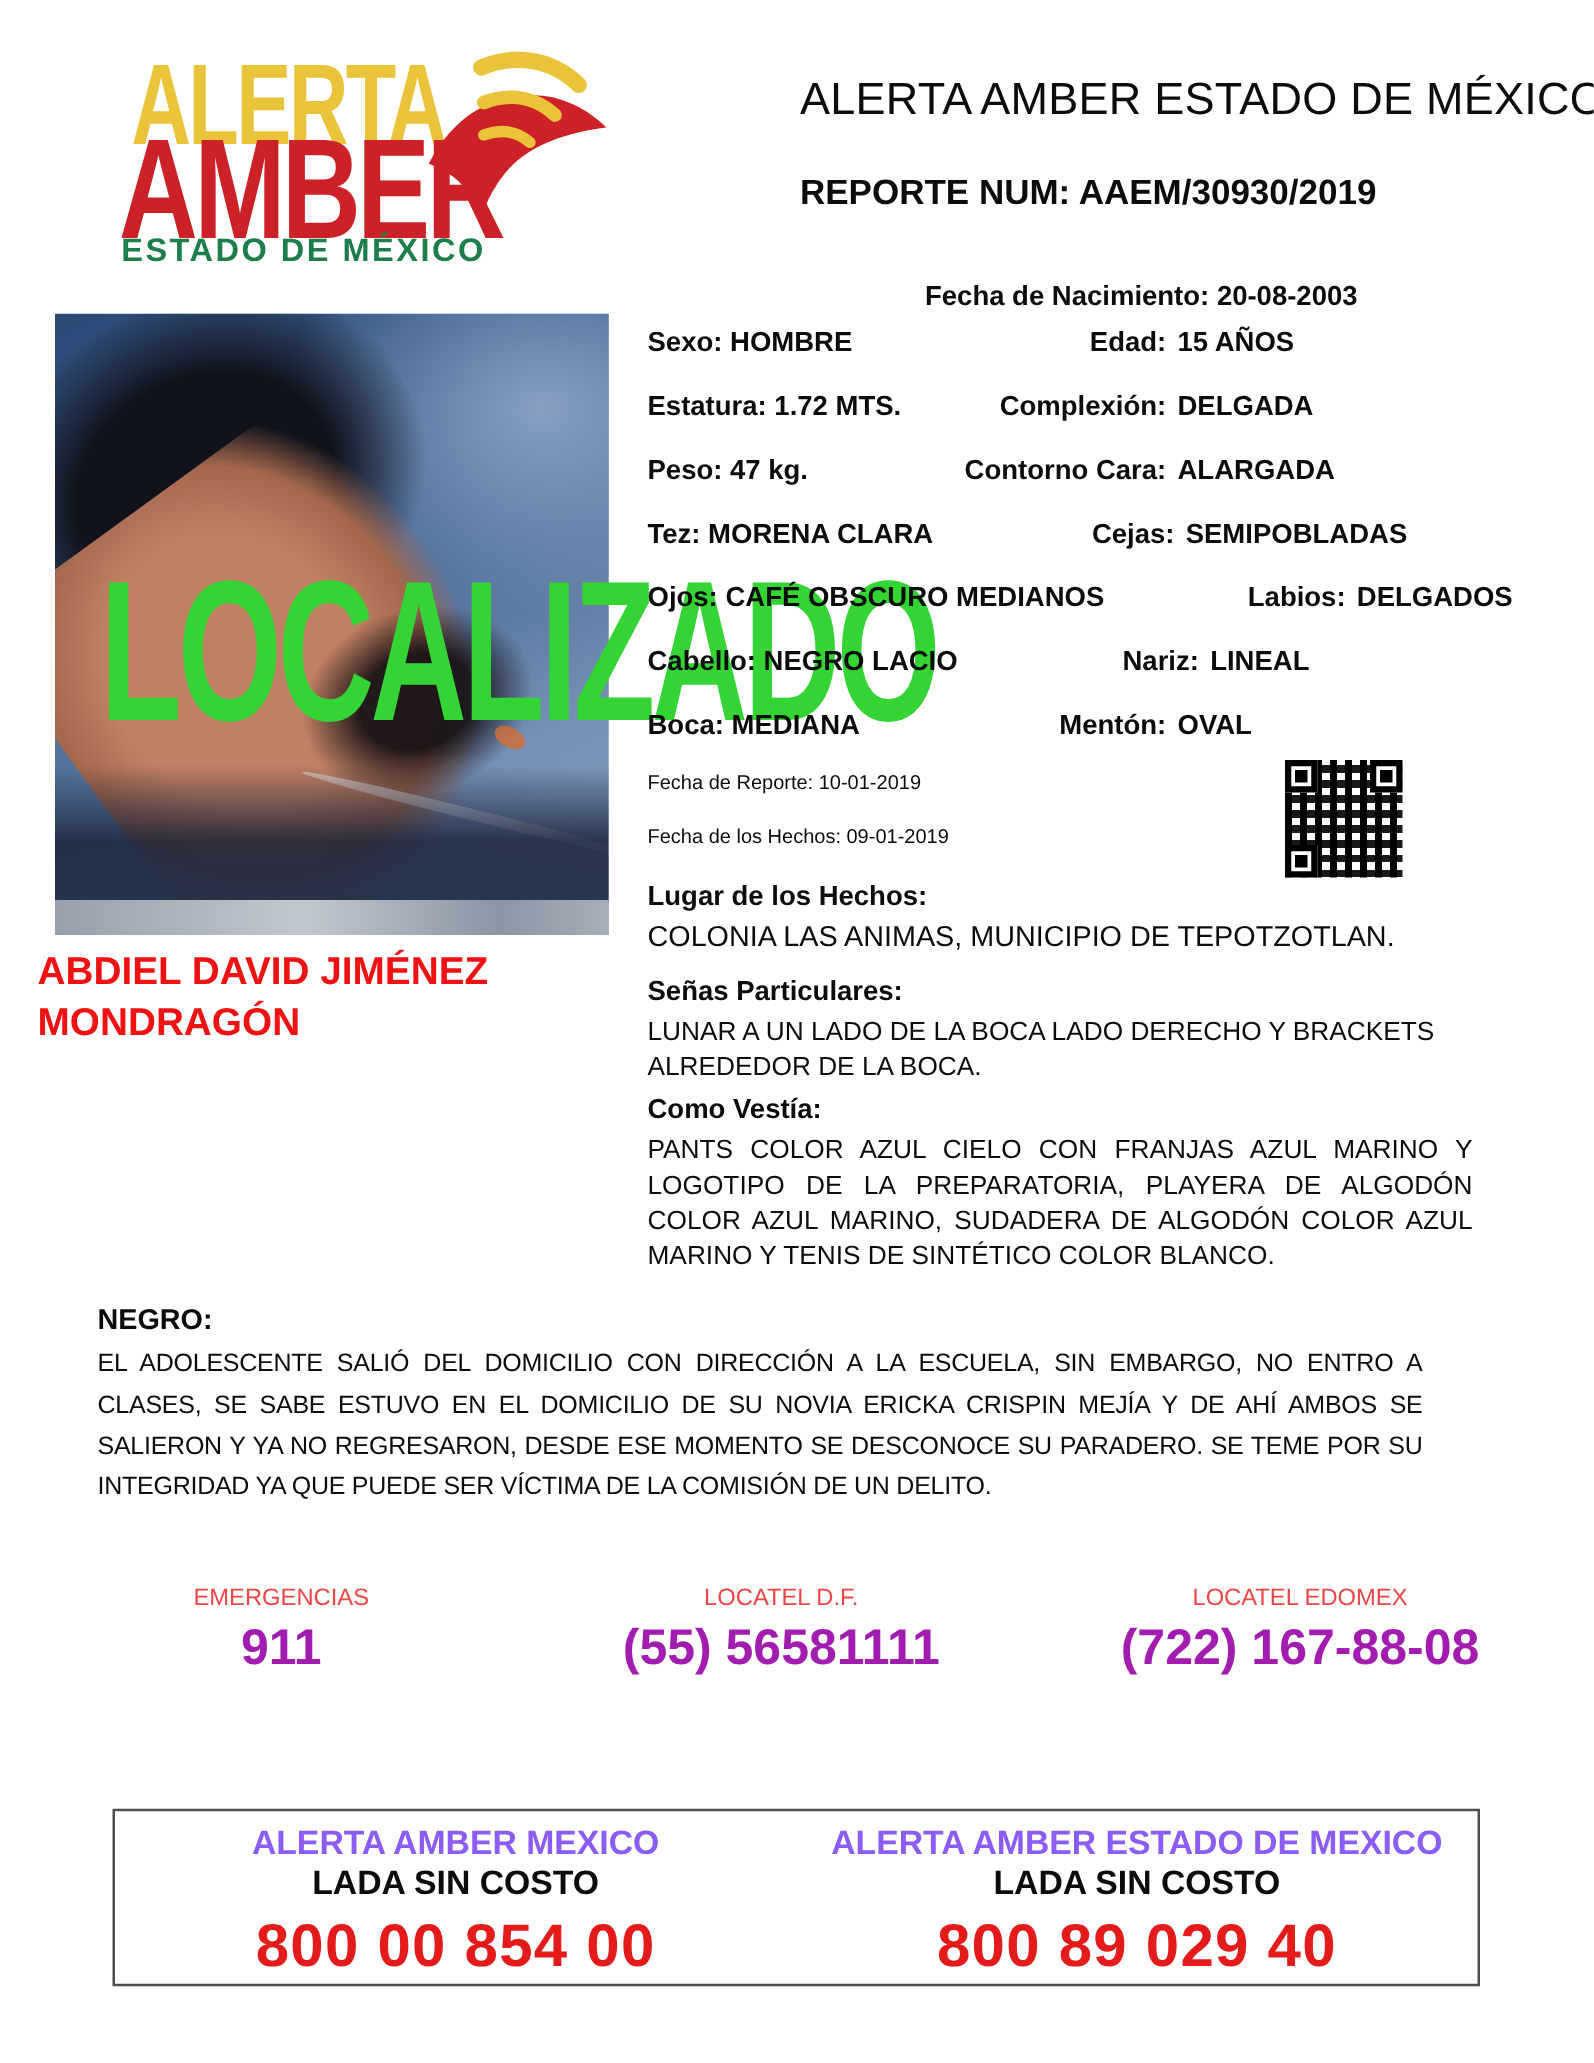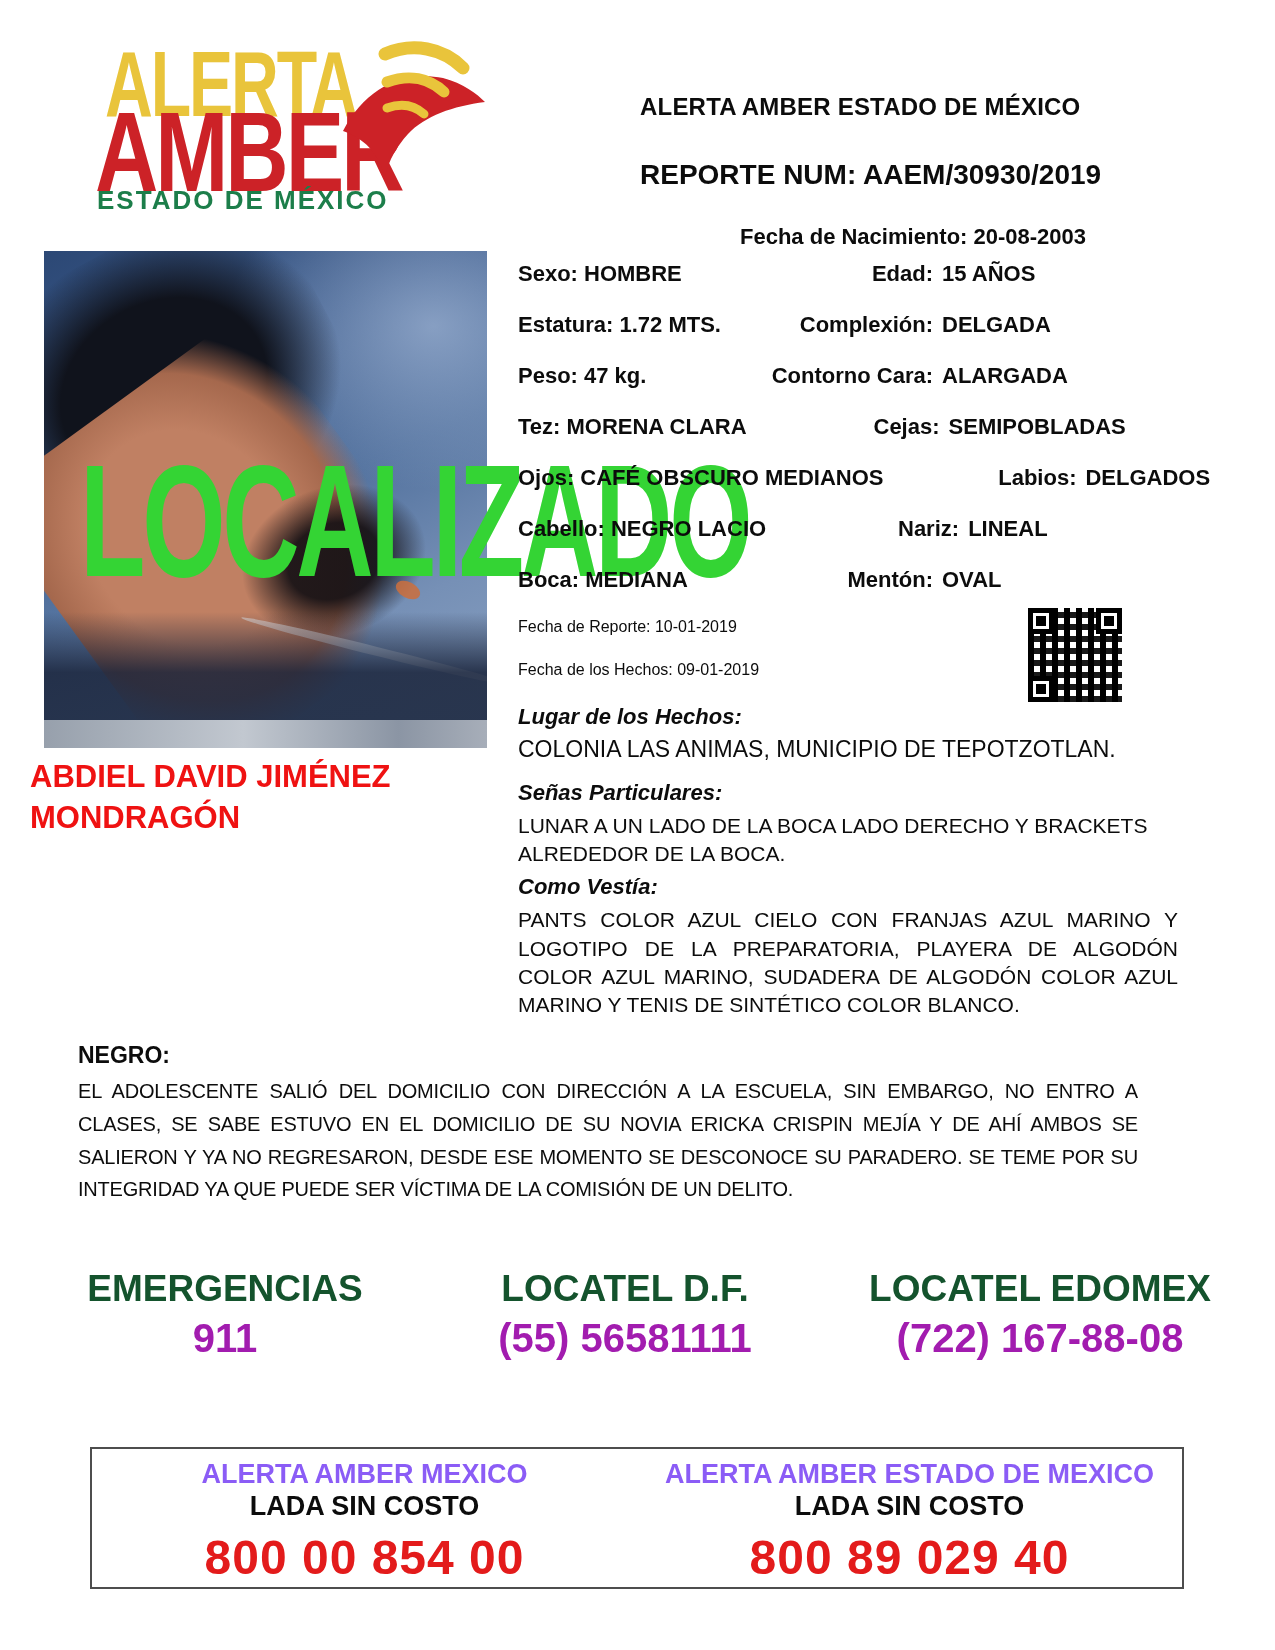--- a/index.html
+++ b/index.html
@@ -20,21 +20,21 @@
     color:#cc2227; letter-spacing:-4px; line-height:1; transform:scaleX(.77); transform-origin:left top;
   }
   .logo-estado {
     position:absolute; left:2px; top:143px; font-size:26px; font-weight:bold;
     color:#1c7e4a; letter-spacing:2px; white-space:nowrap;
   }
   .logo-swoosh { position:absolute; left:230px; top:-6px; width:165px; height:150px; }
 
   
   .hdr { position:absolute; left:640px; top:58px; width:560px; }
-  .hdr-title { font-size:24px; font-weight:bold; letter-spacing:.2px; white-space:nowrap;margin-top:35px; }
+  .hdr-title { font-size:36px; font-weight:normal; letter-spacing:.2px; white-space:nowrap; }
   .hdr-report { font-size:28px; font-weight:bold; margin-top:38px; white-space:nowrap; }
 
   
   .photo {
     position:absolute; left:44px; top:251px; width:443px; height:497px; overflow:hidden; z-index:1;
     background:linear-gradient(155deg,#2c4875 0%,#3d5c8c 28%,#54739f 52%,#7690b6 74%,#8ca3c2 100%);
   }
   .ph-light { position:absolute; left:180px; top:-60px; width:380px; height:300px;
     background:radial-gradient(ellipse at 55% 45%, rgba(170,190,220,.65), rgba(170,190,220,0) 70%); }
   .ph-hair { position:absolute; left:-60px; top:-10px; width:360px; height:300px; transform:rotate(-28deg);
@@ -66,21 +66,21 @@
   }
 
   
   .right-col { position:absolute; left:518px; top:224px; width:660px; z-index:3; }
   .d-birth { font-weight:bold; font-size:22px; margin-left:222px; white-space:nowrap; margin-bottom:11px; }
   .d-row { display:flex; font-weight:bold; font-size:22px; white-space:nowrap; margin-bottom:25px; }
   .d-left { flex:0 0 222px; }
   .d-rl { flex:0 0 193px; text-align:right; }
   .d-rv { margin-left:9px; }
   .d-single { font-weight:normal; font-size:16px; white-space:nowrap; margin-bottom:25px; }
-  .d-sec-label { font-weight:bold; font-size:22px; margin-bottom:6px;font-style:italic; }
+  .d-sec-label { font-weight:bold; font-size:22px; margin-bottom:6px; }
   .d-place-value { font-size:23px; margin-bottom:17px; white-space:nowrap; }
   .d-marks { font-size:21px; line-height:1.32; width:640px; margin-bottom:7px; }
   .d-clothing { font-size:21px; line-height:1.34; width:660px; text-align:justify; }
 
   
   .qr {
     position:absolute; left:1028px; top:608px; width:94px; height:94px; z-index:3;
     background:
       repeating-linear-gradient(0deg, rgba(0,0,0,.9) 0 6px, rgba(255,255,255,0) 6px 12px),
       repeating-linear-gradient(90deg, #000 0 6px, #fff 6px 12px);
@@ -95,21 +95,21 @@
   .hechos { position:absolute; left:78px; top:1042px; width:1060px; z-index:3; }
   .hechos-label { font-weight:bold; font-size:23px; margin-bottom:6px; }
   .hechos-text { font-size:20px; line-height:1.64; text-align:justify; letter-spacing:-.2px; }
 
   
   .contacts { position:absolute; left:0; top:1268px; width:1275px; display:flex; z-index:3; }
   .contact { text-align:center; }
   .contact-1 { margin-left:80px; width:290px; }
   .contact-2 { margin-left:55px; width:400px; }
   .contact-3 { margin-left:15px; width:400px; }
-  .contact-label { color:#14532d; font-weight:bold; font-size:37px; }
+  .contact-label { color:#ef4444; font-weight:normal; font-size:19px; }
   .contact-number { color:#a21caf; font-weight:bold; font-size:40px; margin-top:6px; }
 
   
   .footer-box {
     position:absolute; left:90px; top:1447px; width:1094px; height:142px; z-index:3;
     border:2px solid #4d4d4d; display:flex; background:#fff;
   }
   .fcol { flex:1 1 50%; text-align:center; padding-top:10px; }
   .fcol-title { color:#8b5cf6; font-weight:bold; font-size:27px; }
   .fcol-sub { color:#0c0c0c; font-weight:bold; font-size:27px; margin-top:1px; }

